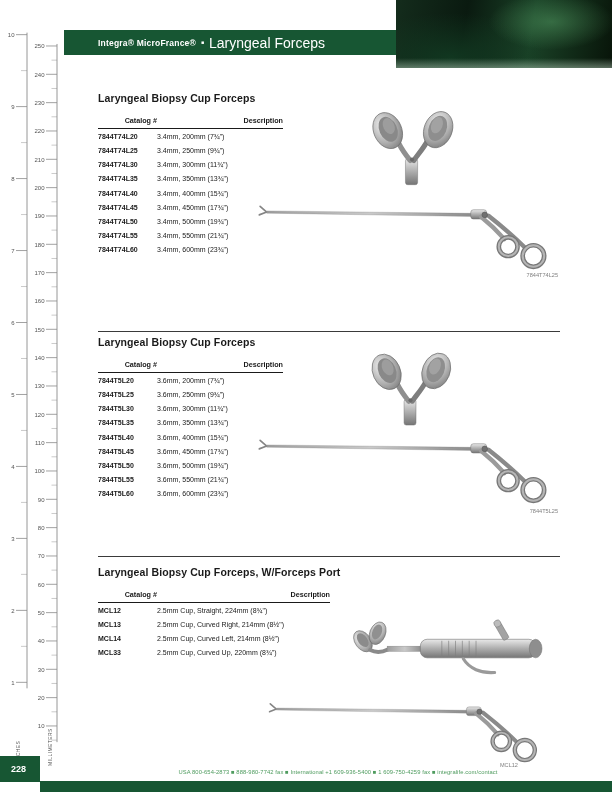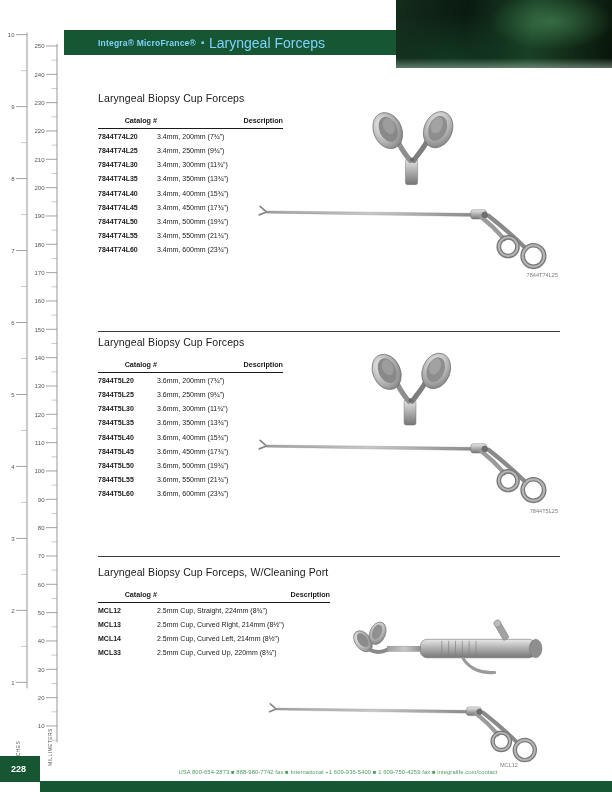--- a/index.html
+++ b/index.html
@@ -1,37 +1,37 @@
 <!DOCTYPE html>
 <html><head>
 <meta charset="utf-8">
 <style>
   *{margin:0;padding:0;box-sizing:border-box}
   html,body{width:612px;height:792px}
   body{position:relative;background:#fff;font-family:"Liberation Sans",sans-serif;color:#1a1a1a;overflow:hidden}
 
   
-  .header-bar{position:absolute;left:64px;top:30px;width:548px;height:25px;background:#175633;display:flex;align-items:center;padding-left:34px;color:#7dd3fc;z-index:1}
+  .header-bar{position:absolute;left:64px;top:30px;width:548px;height:25px;background:#175633;display:flex;align-items:center;padding-left:34px;color:#ffffff;z-index:1}
   .brand{font-size:8.5px;font-weight:bold;letter-spacing:.2px}
   .hdr-sep{font-size:5px;margin:0 5px;position:relative;top:-1px}
   .hdr-title{font-size:14px}
   .hero{position:absolute;left:396px;top:0;width:216px;height:68px;z-index:2;
     background:
       radial-gradient(90px 40px at 72% 32%, rgba(80,150,95,.55), transparent 70%),
       radial-gradient(130px 60px at 25% 85%, rgba(18,58,34,.9), transparent 75%),
       linear-gradient(100deg,#142c1c 0%,#0a1a10 32%,#1a4227 62%,#081409 100%);}
   .hero::after{content:'';position:absolute;left:0;right:0;bottom:0;height:10px;
     background:linear-gradient(to bottom, rgba(255,255,255,0), rgba(190,215,195,.45));}
 
   
   #ruler-svg{position:absolute;left:0;top:0}
 
   
   .section{position:absolute;left:98px;width:462px}
-  .section-title{font-size:10.5px;font-weight:normal;margin-bottom:12px;letter-spacing:.1px}
+  .section-title{font-size:10.5px;font-weight:bold;margin-bottom:12px;letter-spacing:.1px}
   .spec-table{border-collapse:collapse;width:185px;table-layout:fixed}
   .spec-table.wide{width:232px}
   .spec-table th{font-size:7.2px;font-weight:bold;text-align:right;padding:0 0 3px 0;border-bottom:.9px solid #1a1a1a}
   .spec-table th:first-child,.spec-table td:first-child{width:59px}
   .spec-table td{font-size:7px;padding:3.9px 0 3.3px 0;white-space:nowrap}
   .spec-table td:first-child{font-weight:bold}
   .art{position:absolute}
   .caption{position:absolute;font-size:5.6px;color:#808080}
   .divider{position:absolute;left:98px;width:462px;border-top:.9px solid #3a3a3a}
 
@@ -353,21 +353,21 @@
     </svg>
   <svg class="art" style="left:160px;top:96px;width:300px;height:73px" viewBox="0 0 320 78">
       <use href="#sym-instr"></use>
     </svg>
   <div class="caption" style="right:2px;top:172px">7844T5L25</div>
 </section>
 
 <div class="divider" style="top:556px"></div>
 
 <section class="section" style="top:566px;height:200px">
-  <h2 class="section-title">Laryngeal Biopsy Cup Forceps, W/Cleaning Port</h2>
+  <h2 class="section-title">Laryngeal Biopsy Cup Forceps, W/Forceps Port</h2>
   <table class="spec-table wide">
     <thead>
         <tr>
       <th>Catalog #</th>
       <th>Description</th>
     </tr>
       </thead>
     <tbody>
         <tr>
           <td>MCL12</td>

